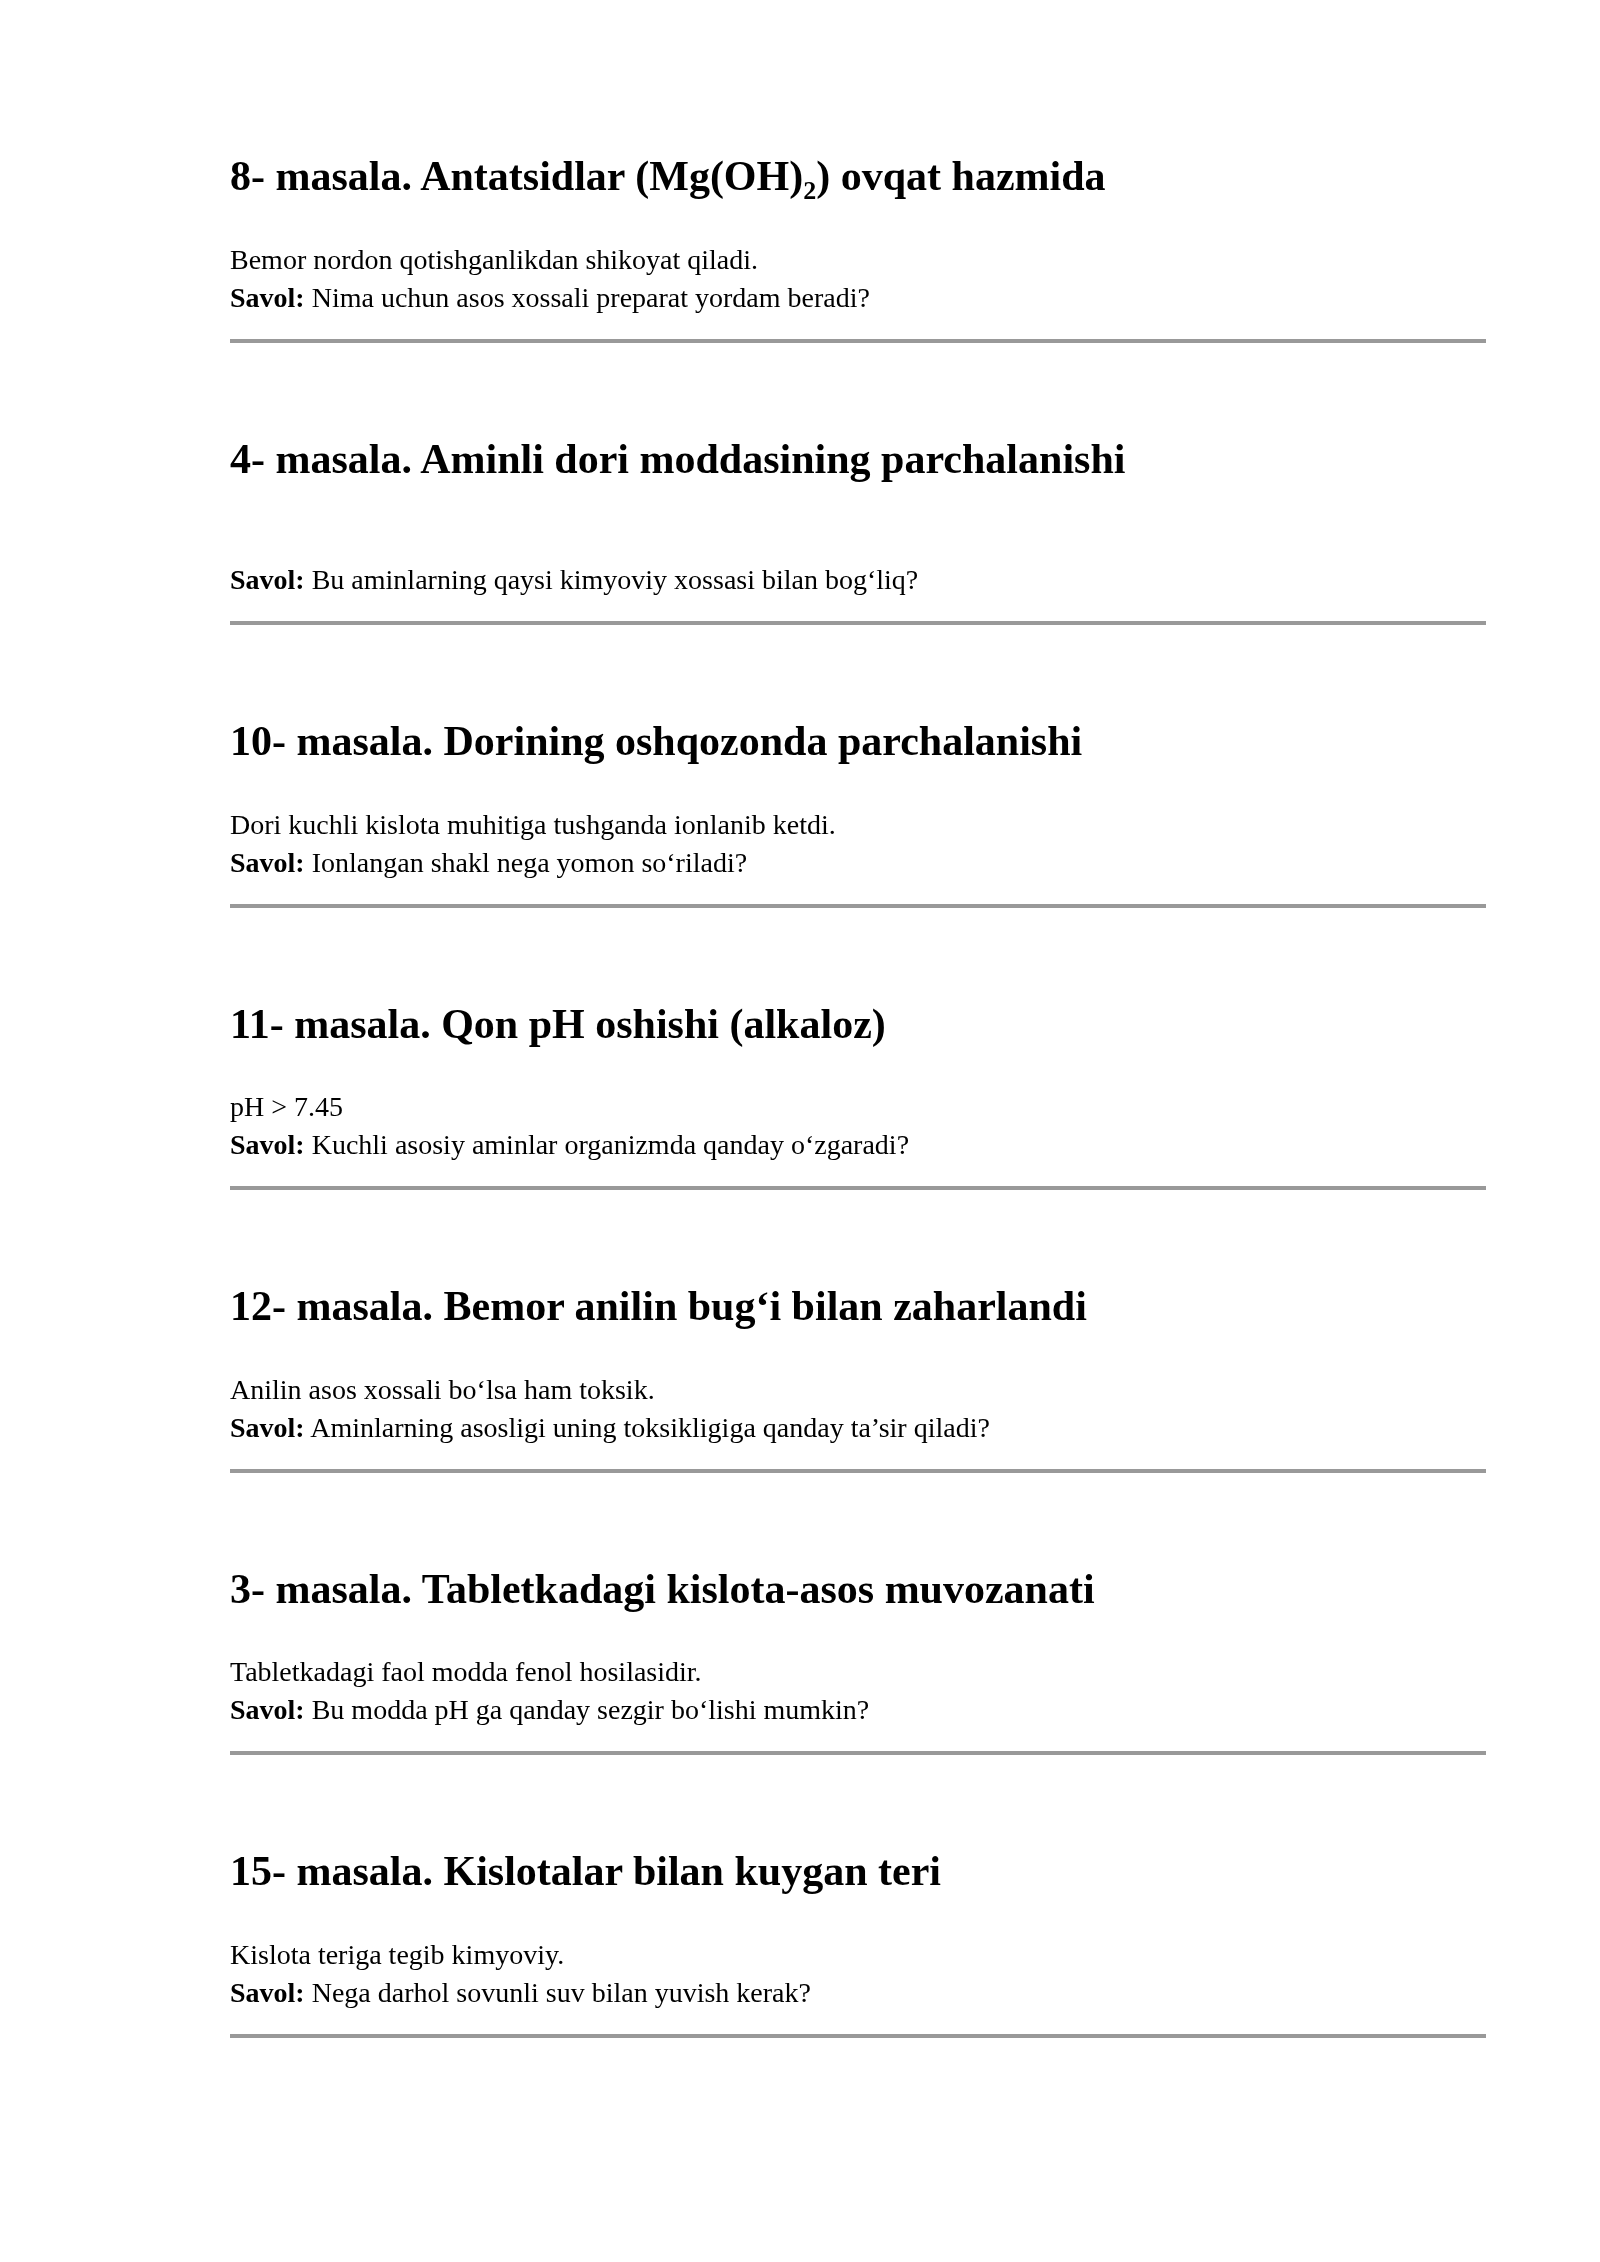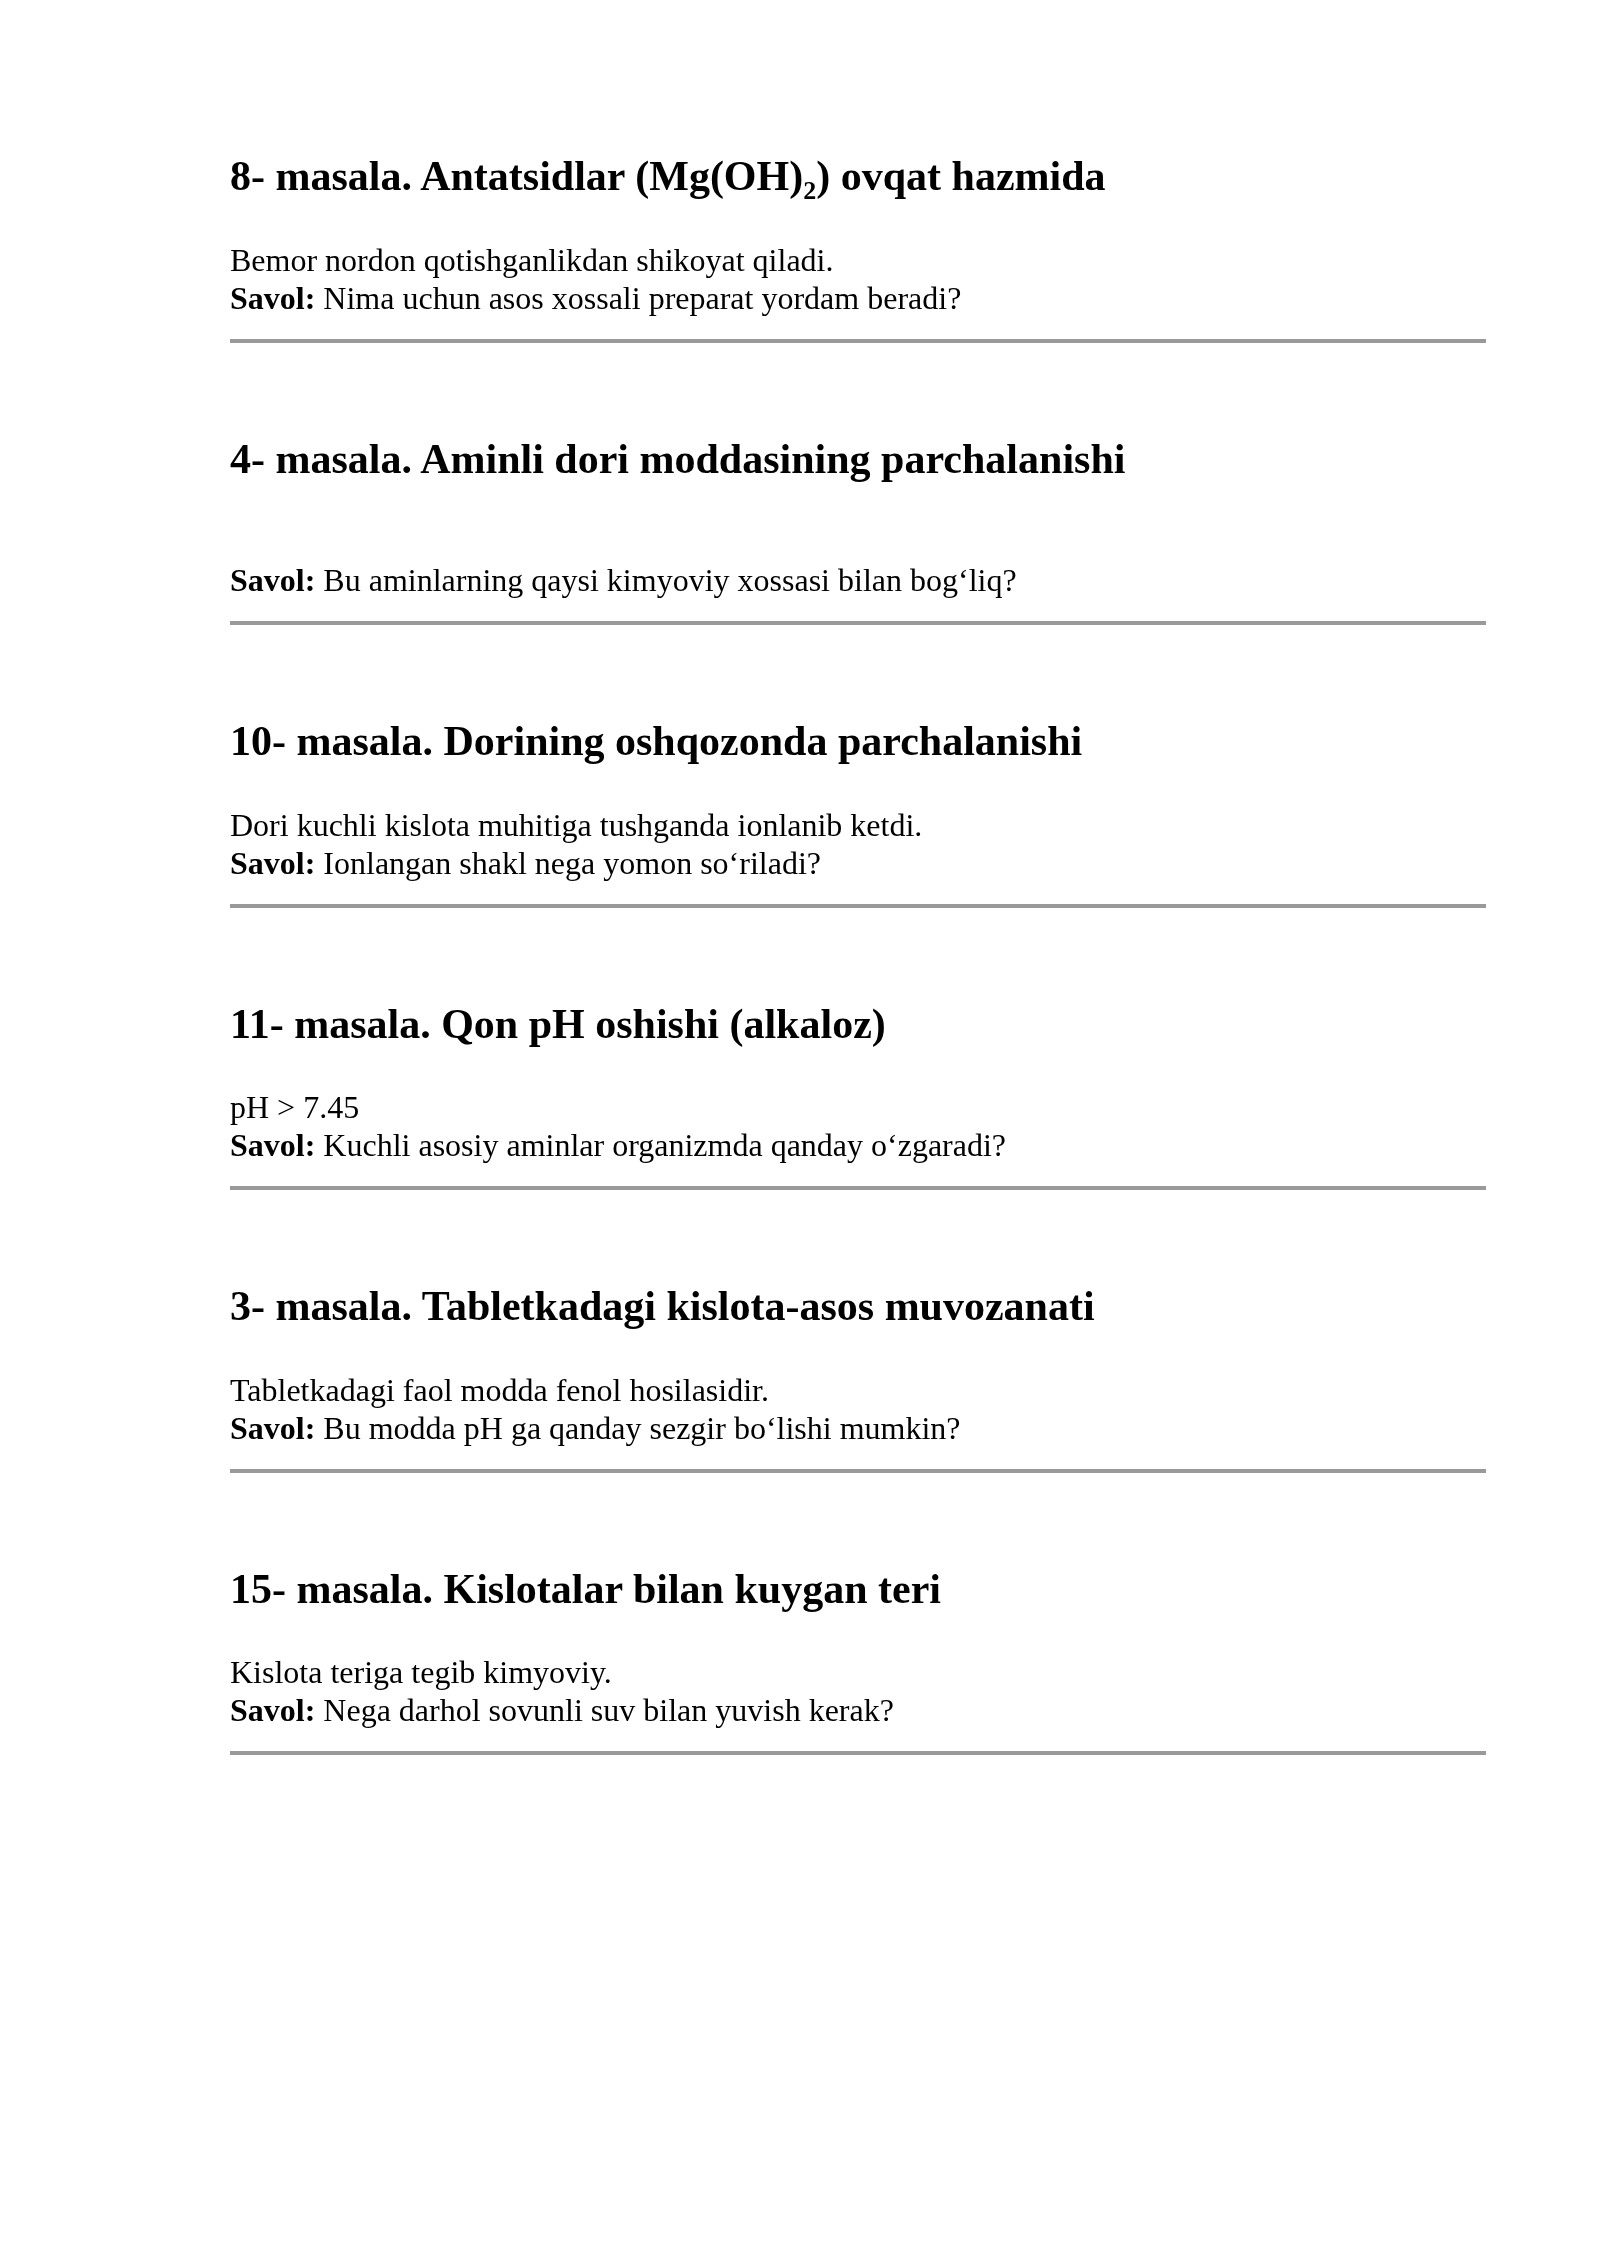--- a/index.html
+++ b/index.html
@@ -23,21 +23,21 @@
     font-size: 42px;
     line-height: 1.25;
     font-weight: bold;
     margin: 0 0 38px 0;
   }
   h2.problem-title sub {
     font-size: 0.62em;
     line-height: 0;
   }
   p.problem-body {
-    font-size: 32px;
+    font-size: 28px;
     line-height: 38px;
     margin: 16px 0 22px 0;
   }
   p.problem-body strong { font-weight: bold; }
   hr.divider {
     border: none;
     height: 4px;
     background: #999999;
     margin: 0 0 90px 0;
   }
@@ -80,20 +80,29 @@
   <section class="problem">
     <h2 class="problem-title">11- masala. Qon pH oshishi (alkaloz)</h2>
     <p class="problem-body">
       <span>pH &gt; 7.45</span><br>
       <strong>Savol:</strong>
       <span>Kuchli asosiy aminlar organizmda qanday o‘zgaradi?</span>
     </p>
     <hr class="divider" style="background: rgb(153, 153, 153);">
   </section>
 
+  <section class="problem">
+    <h2 class="problem-title">12- masala. Bemor anilin bug‘i bilan zaharlandi</h2>
+    <p class="problem-body">
+      <span>Anilin asos xossali bo‘lsa ham toksik.</span><br>
+      <strong>Savol:</strong>
+      <span>Aminlarning asosligi uning toksikligiga qanday ta’sir qiladi?</span>
+    </p>
+    <hr class="divider" style="background: rgb(153, 153, 153);">
+  </section>
 
   <section class="problem">
     <h2 class="problem-title">3- masala. Tabletkadagi kislota-asos muvozanati</h2>
     <p class="problem-body">
       <span>Tabletkadagi faol modda fenol hosilasidir.</span><br>
       <strong>Savol:</strong>
       <span>Bu modda pH ga qanday sezgir bo‘lishi mumkin?</span>
     </p>
     <hr class="divider" style="background: rgb(153, 153, 153);">
   </section>

